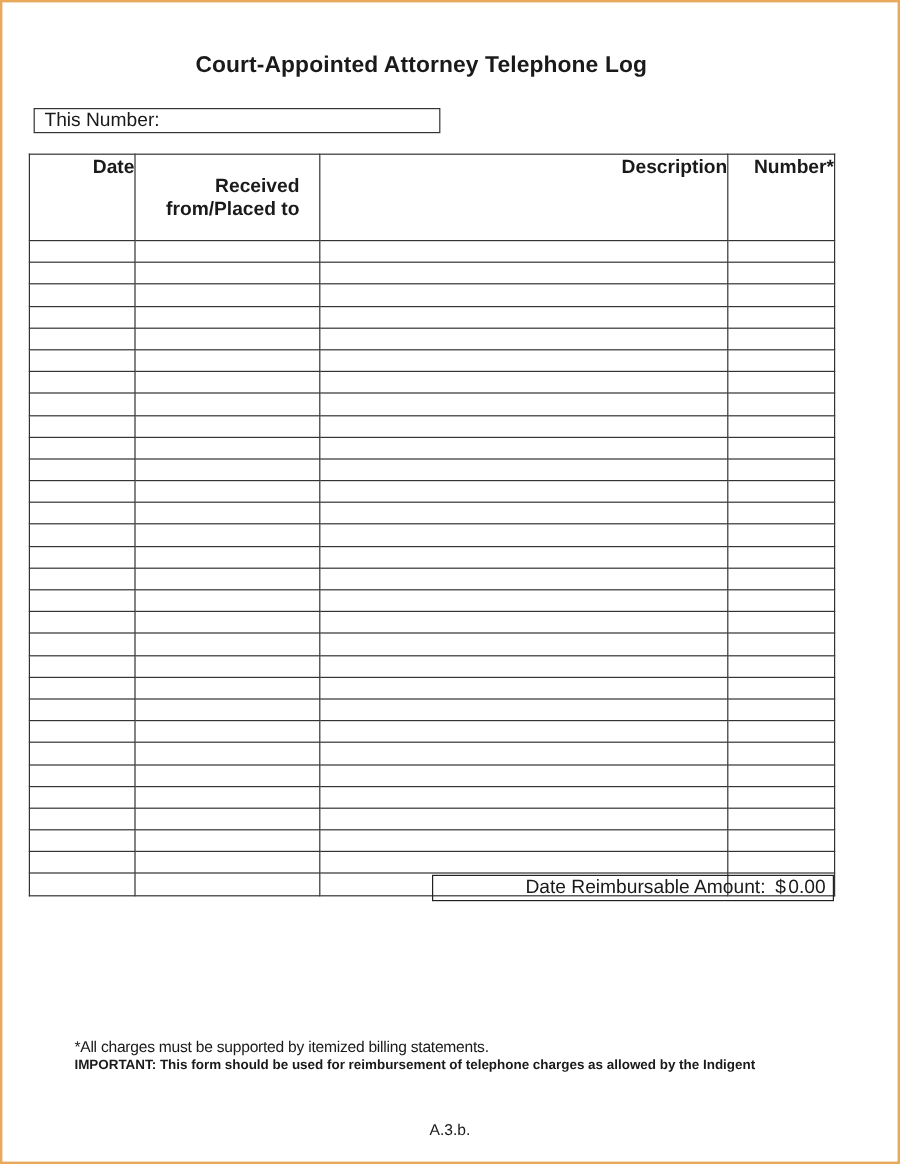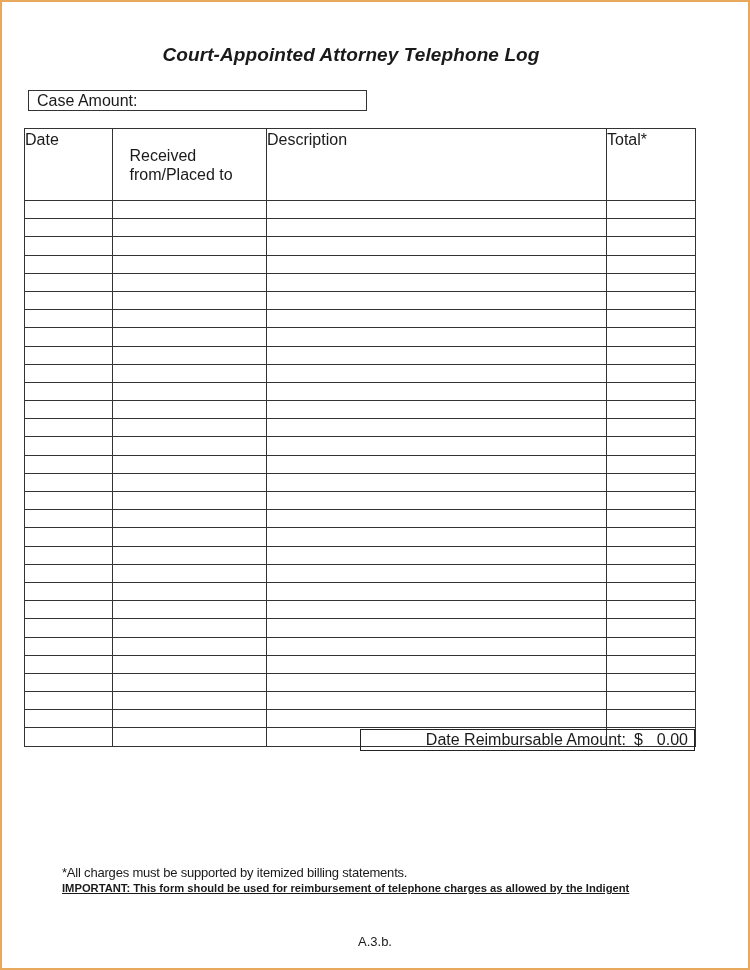--- a/index.html
+++ b/index.html
@@ -15,21 +15,20 @@
       position: absolute; left: 0; top: 0;
       width: 746px; height: 966px;
       border: 2px solid #e9a95c;
       pointer-events: none;
     }
     .title {
       position: absolute; left: 0; top: 44px; width: 702px;
       text-align: center;
       font-weight: bold; font-size: 19px;
       letter-spacing: 0.1px;
-      font-style: italic;
     }
     .case-box {
       position: absolute; left: 28px; top: 90px;
       width: 329px; height: 19px;
       border: 1.5px solid #333;
       font-size: 16px;
       line-height: 19px;
       padding-left: 8px;
       box-sizing: content-box;
     }
@@ -40,88 +39,87 @@
       border-collapse: collapse;
       table-layout: fixed;
     }
     table.log th, table.log td {
       border: 1.5px solid #333;
       padding: 0;
     }
     table.log th {
       height: 37px;
       vertical-align: top;
-      font-weight: normal;
+      font-weight: bold;
       font-size: 16px;
       line-height: 19px;
       padding-top: 1px;
-      text-align: left;
+      text-align: right;
     }
     table.log td { height: 17.2px; }
     .col-date { width: 88px; }
     .col-recv { width: 154px; }
     .col-desc { width: 340px; }
     .col-amt { width: 89px; }
     .total-box {
       position: absolute; left: 360px; top: 729px;
       width: 333px; height: 19px;
       border: 1.5px solid #222;
       font-size: 16px; line-height: 19px;
       text-align: right;
       padding-right: 6px;
       box-sizing: border-box;
       width: 335px; height: 22px;
     }
     .total-box .lbl { }
     .total-box .cur { margin-left: 8px; }
-    .total-box .val { margin-left: 14px; text-align: center; }
+    .total-box .val { margin-left: 2px; text-align: center; }
     .note {
       position: absolute; left: 62px; top: 865px;
       font-size: 13px; letter-spacing: -0.2px; text-align: center;
     }
     .important {
       position: absolute; left: 62px; top: 881px;
       width: 640px;
       font-size: 11.2px; font-weight: bold;
       line-height: 14px;
-      text-decoration: underline;
     }
     .important .line2 { display: block; padding-left: 89px; }
     .code {
       position: absolute; left: 0; top: 934px; width: 750px;
       text-align: center; font-size: 13px;
     }
   </style>
 </head>
 <body>
 
 <div class="page-border"></div>
 
 <div class="title">Court-Appointed Attorney Telephone Log</div>
 
 <div class="case-box">
-  <span>Case Amount:</span>
+  <span>This Number:</span>
   <span></span>
 </div>
 
 <table class="log">
   <colgroup>
     <col class="col-date">
       <col class="col-recv">
       <col class="col-desc">
       <col class="col-amt">
   </colgroup>
   <thead>
     <tr>
       <th>Date</th>
       <th>
           <span style="display:block;width:120px;margin:16px auto;">Received from/Placed to</span>
         </th>
       <th>Description</th>
-      <th>Total*</th>
+      <th>Number*</th>
     </tr>
   </thead>
   <tbody id="log-body">
       <tr>
         <td></td>
         <td></td>
         <td></td>
         <td></td>
       </tr>
       <tr>

